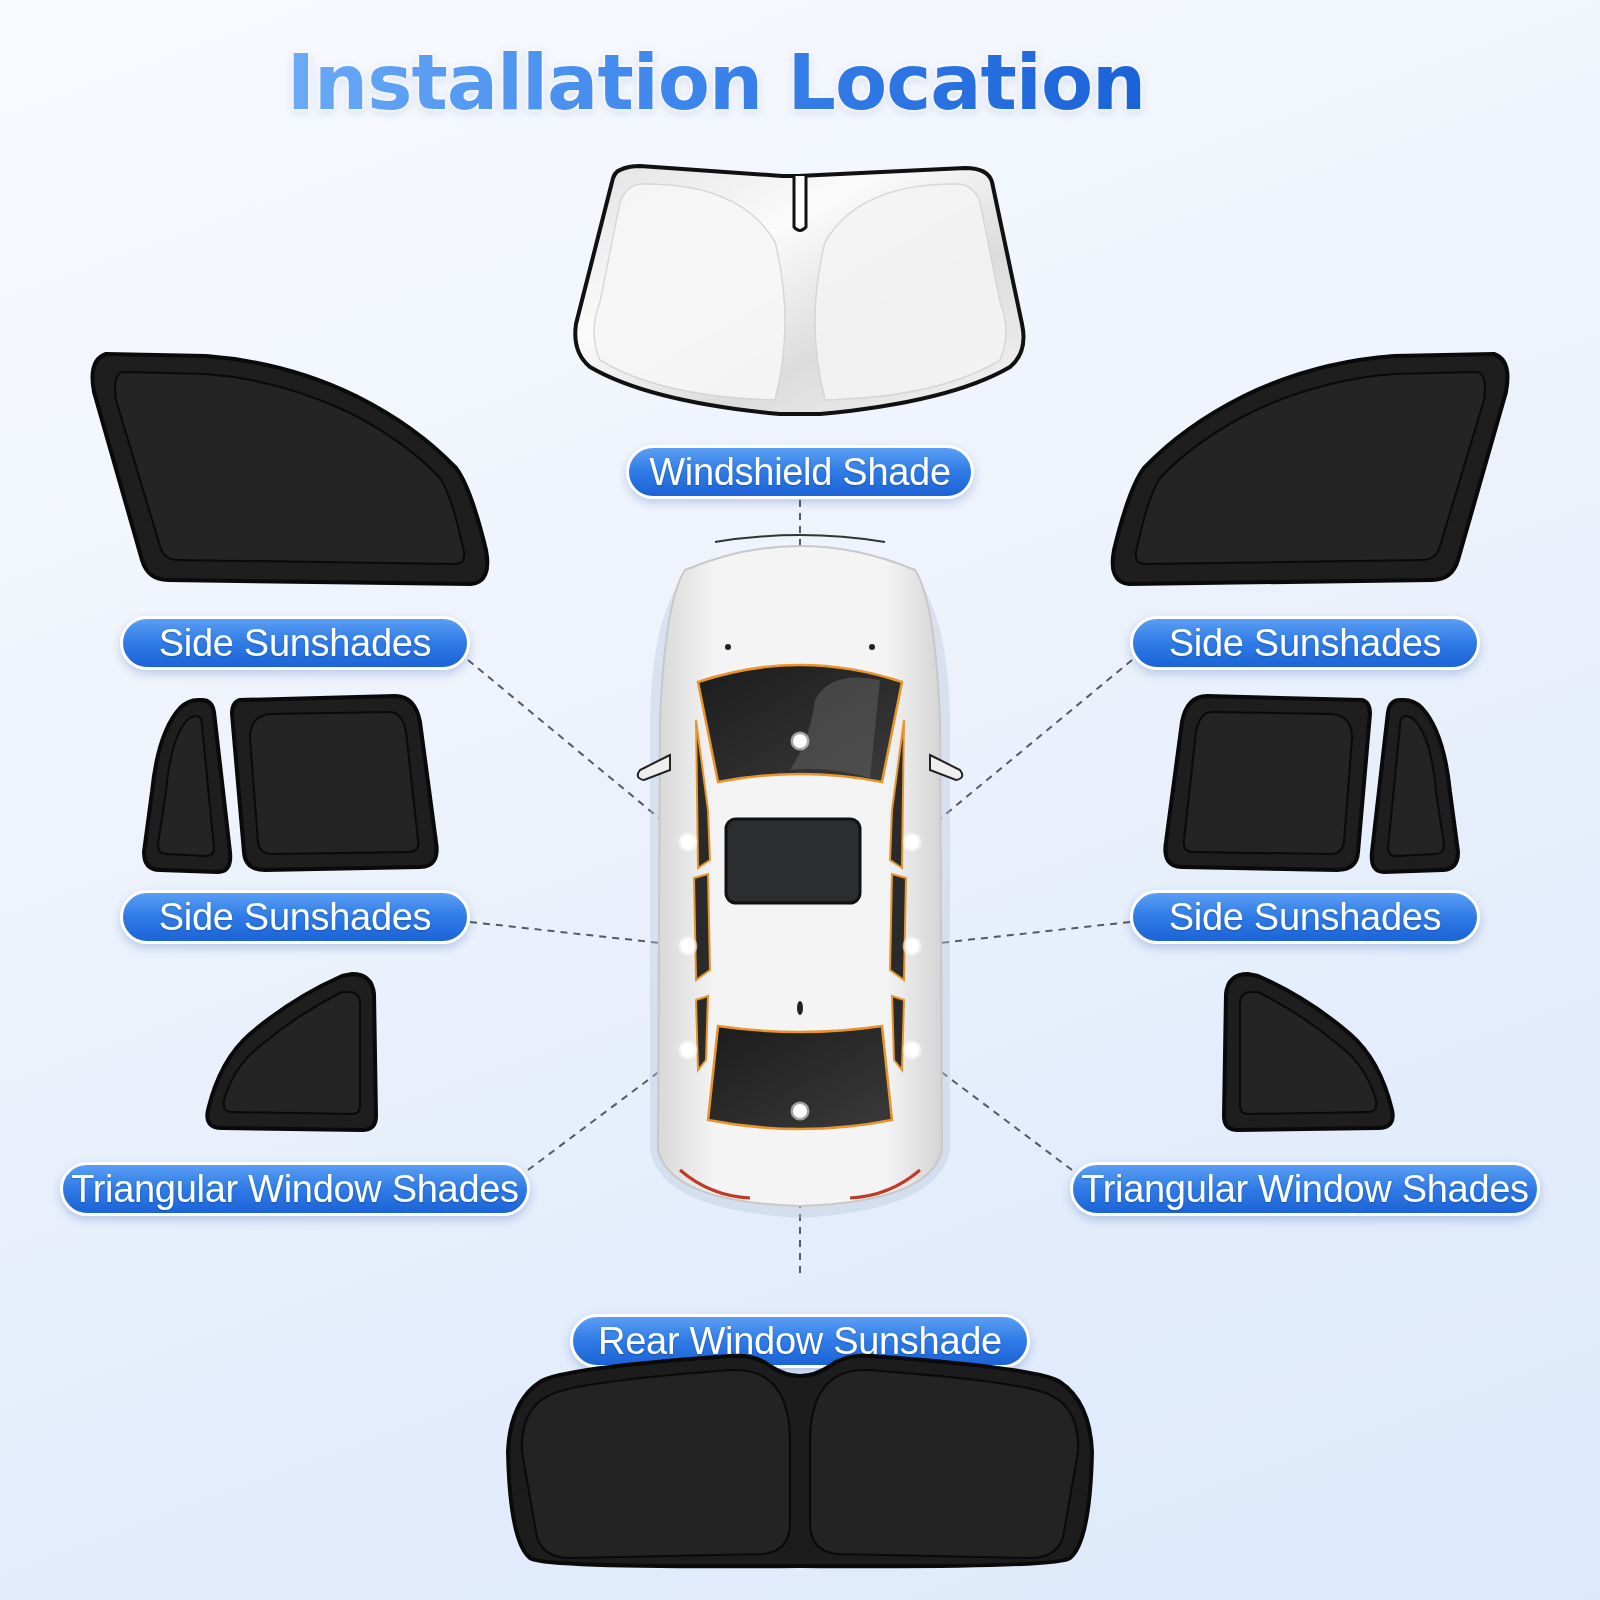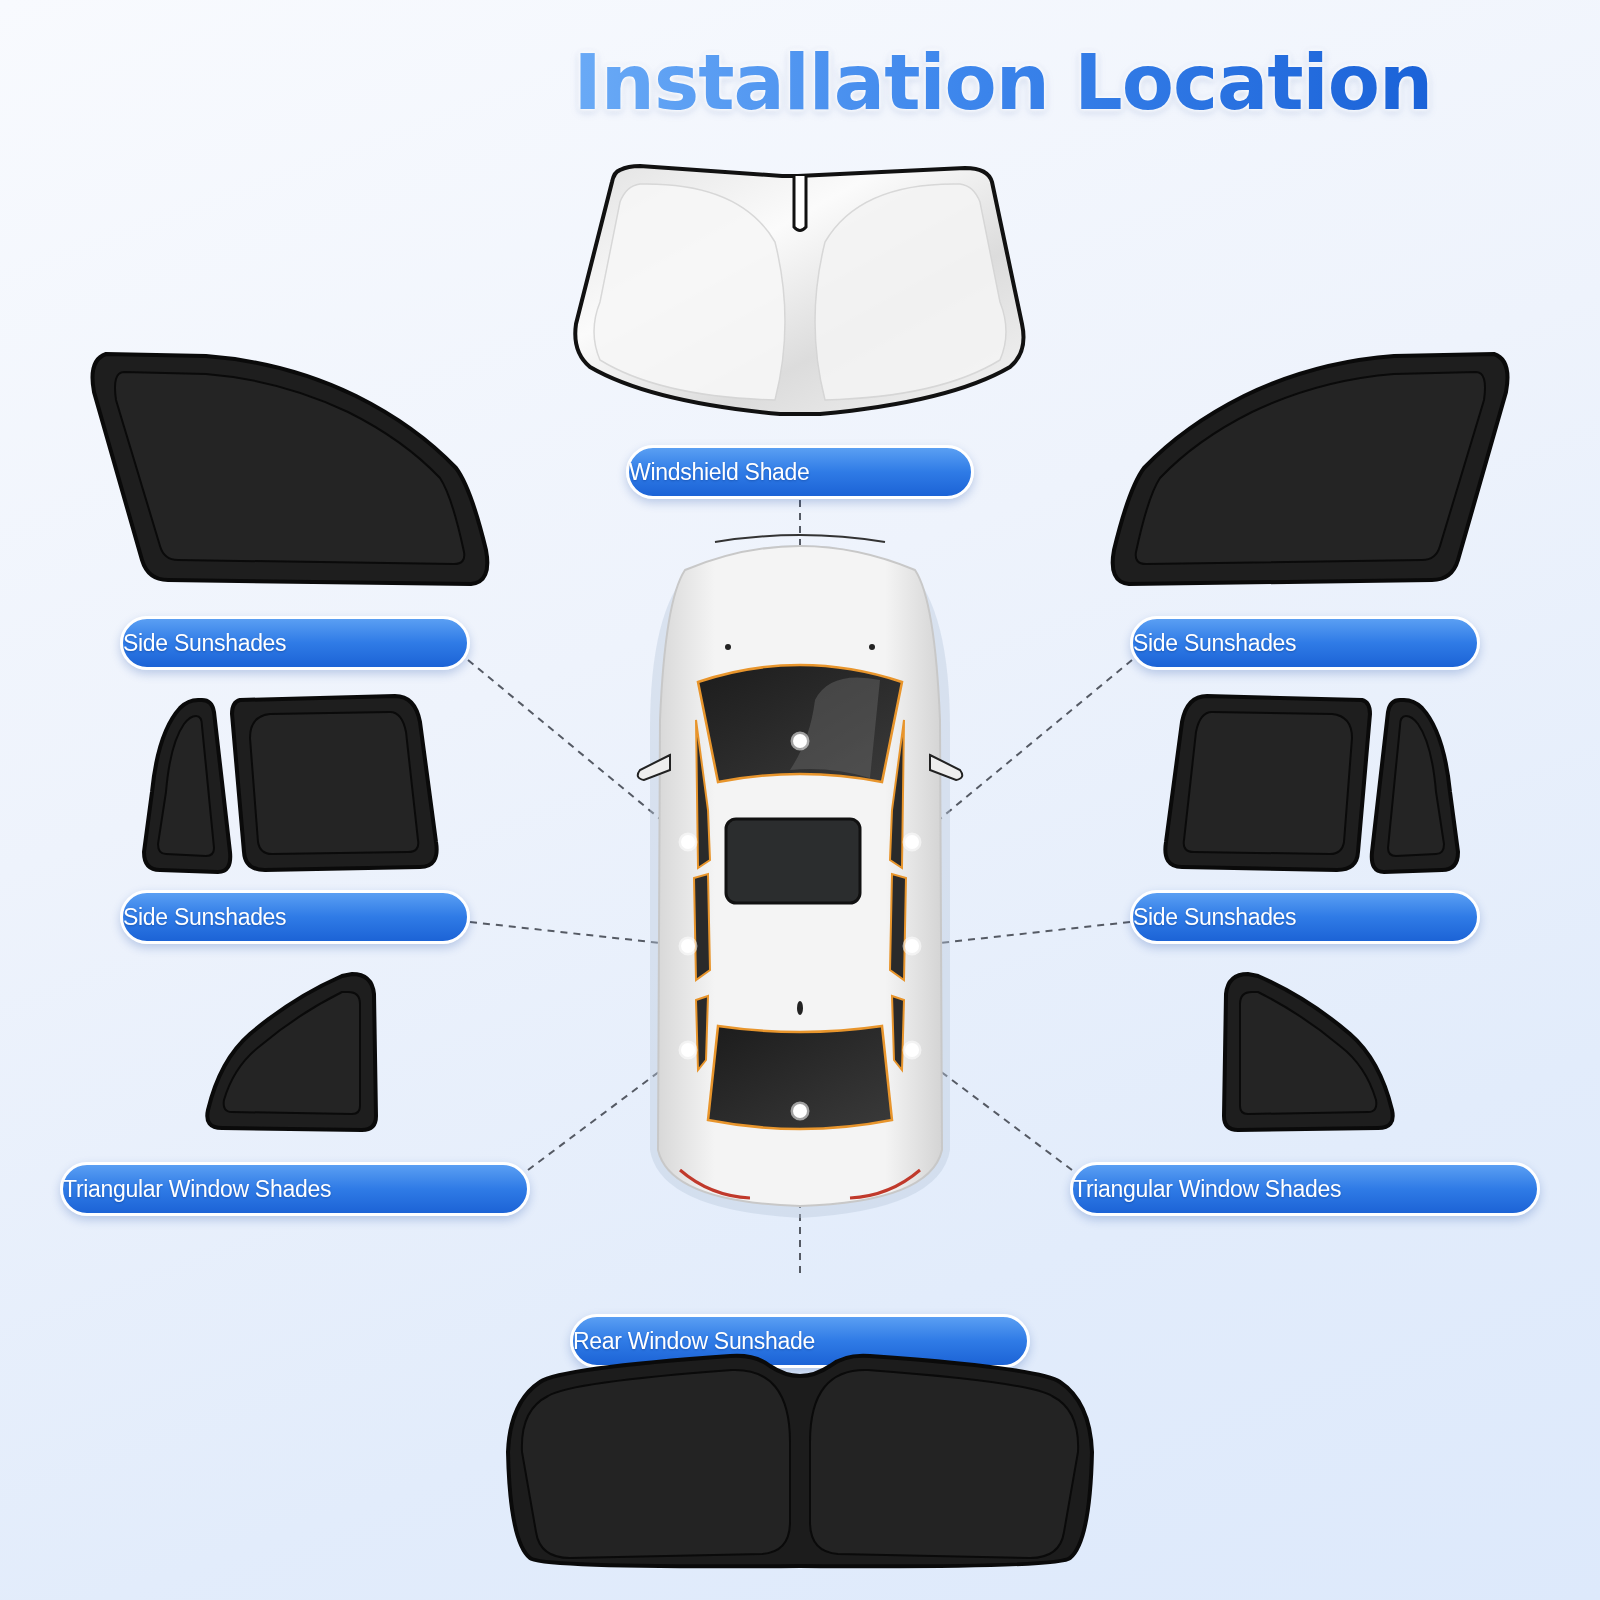--- a/index.html
+++ b/index.html
@@ -5,21 +5,21 @@
   * { box-sizing: border-box; margin: 0; padding: 0; }
   html, body { width: 1600px; height: 1600px; overflow: hidden; }
   body {
     position: relative;
     background: linear-gradient(160deg, #f8fafe 0%, #eef3fc 40%, #e2ecfb 75%, #dde9fb 100%);
     font-family: "DejaVu Sans", sans-serif;
   }
   .title {
     position: absolute;
     top: 38px; left: 0; width: 1432px;
-    text-align: right;
+    text-align: center;
     font-family: "DejaVu Sans", sans-serif;
     font-weight: bold;
     font-size: 76px;
     letter-spacing: -1px;
     line-height: 90px;
   }
   .title span {
     background: linear-gradient(90deg, #6aaaf6 0%, #3d86ec 45%, #1a62d8 100%);
     -webkit-background-clip: text;
     background-clip: text;
@@ -28,22 +28,23 @@
   }
   .pill {
     position: absolute;
     height: 54px;
     border-radius: 27px;
     background: linear-gradient(180deg, #5a9ff3 0%, #2f7be6 50%, #1c63d6 100%);
     border: 3px solid #ffffff;
     box-shadow: 0 4px 10px rgba(30,80,170,0.25);
     color: #ffffff;
     font-family: "Liberation Sans", sans-serif;
-    font-size: 23px;
+    font-size: 38px;
     line-height: 48px;
+    text-align: center;
     white-space: nowrap;
     text-shadow: 0 1px 2px rgba(0,40,110,0.35);
     letter-spacing: -0.3px;
   }
   svg.layer { position: absolute; left: 0; top: 0; }
   .shape { position: absolute; }
 </style>
 </head>
 <body>
 

